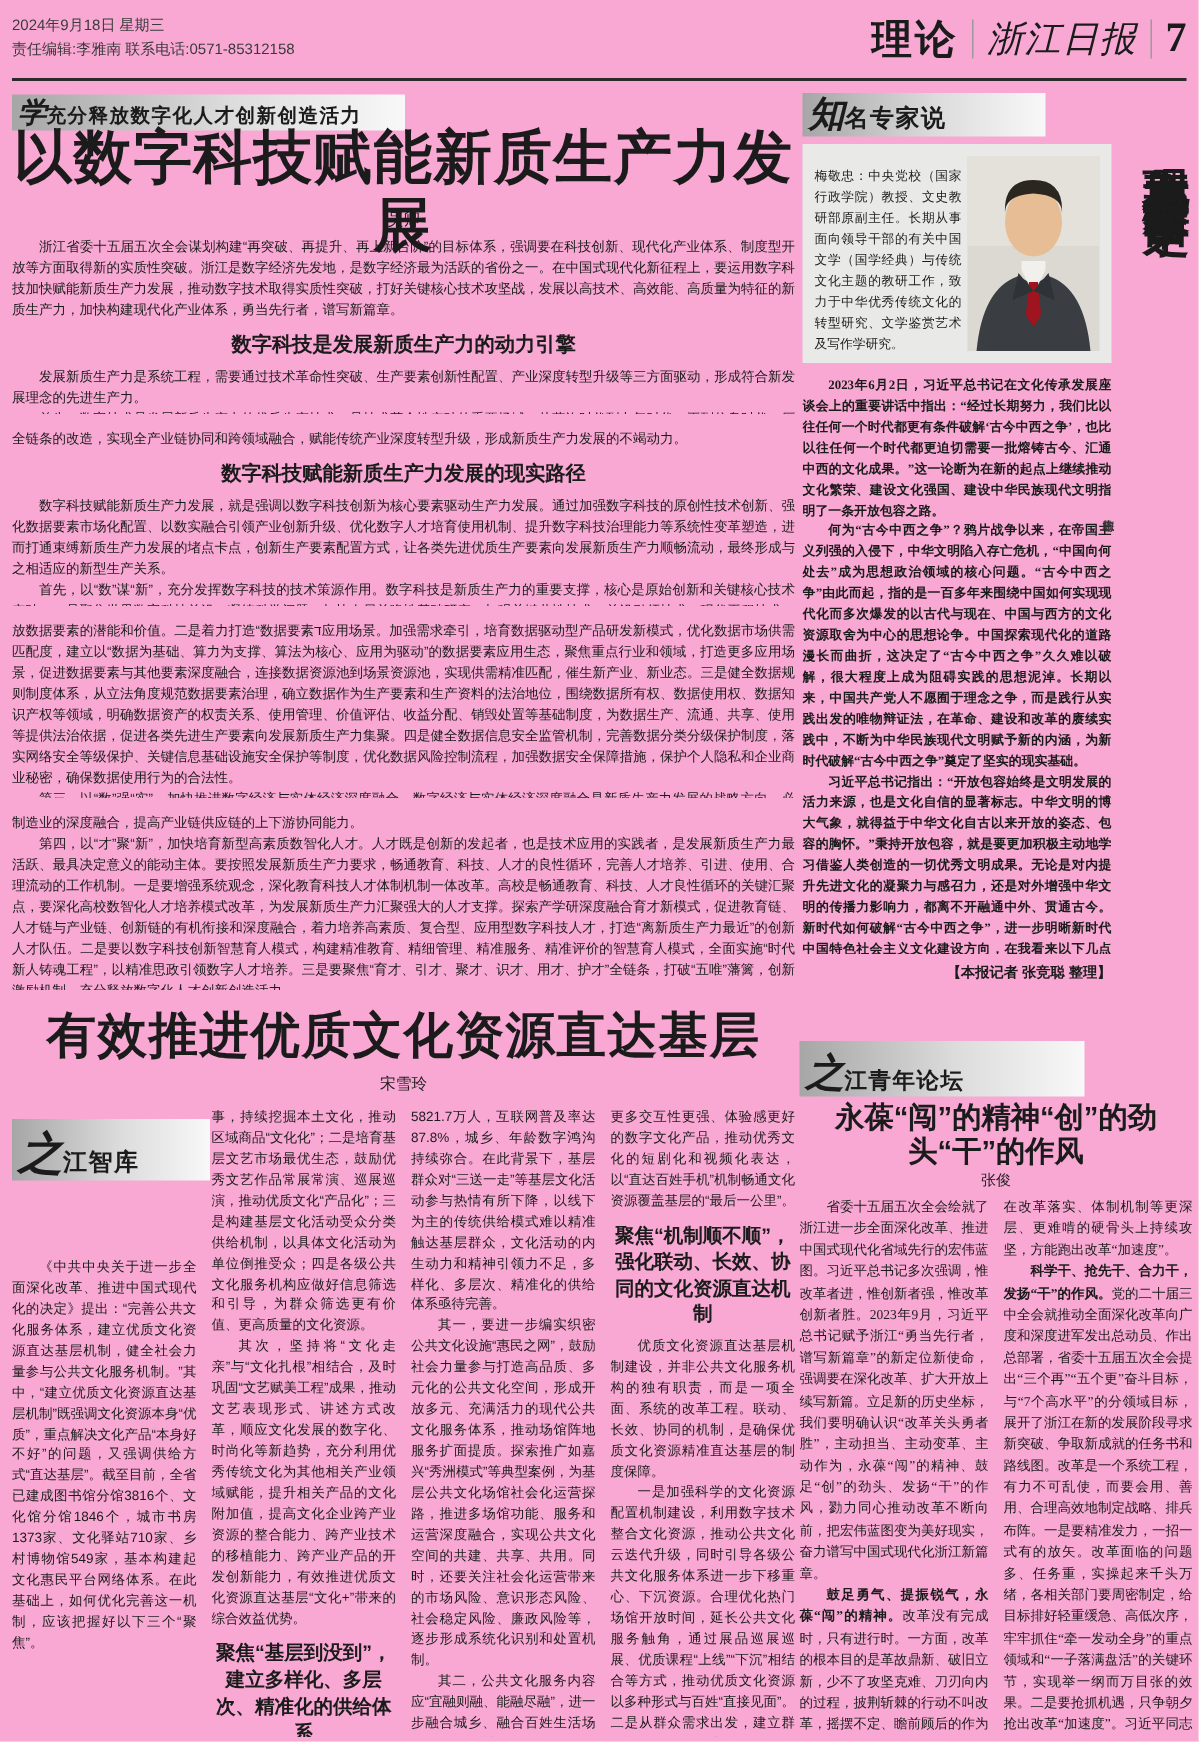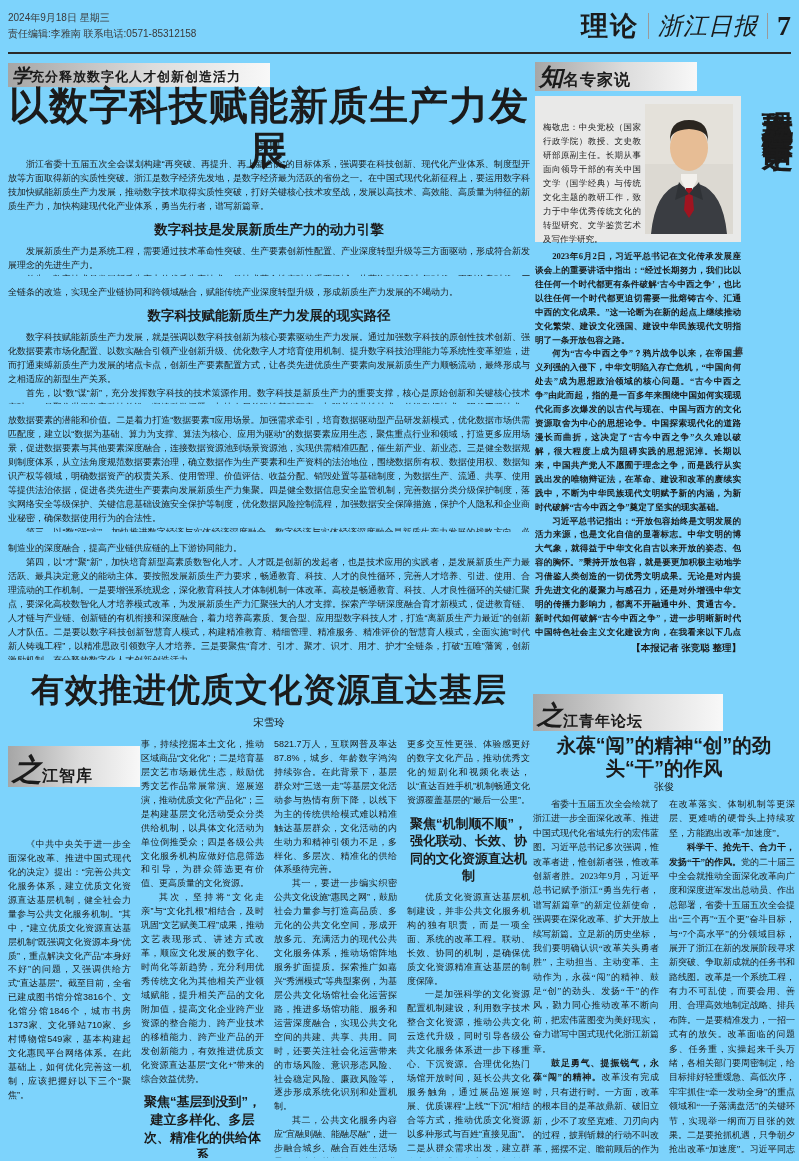--- a/index.html
+++ b/index.html
@@ -1,16 +1,16 @@
 <!DOCTYPE html>
 <html><head>
 <meta charset="utf-8">
 <style>
   html,body{margin:0;padding:0;background:#f3f3f0;}
-  #page{position:relative;width:799px;height:1161px;background:#7dd3fc;overflow:hidden;
+  #page{position:relative;width:799px;height:1161px;background:#f9a8d4;overflow:hidden;
         font-family:"Liberation Sans",sans-serif;color:#1b1b1b;}
   
   .hdr-left{position:absolute;left:8px;top:10px;font-size:10px;color:#3a3a3a;line-height:1.6;}
   .hdr-right{position:absolute;right:8px;top:8px;display:flex;align-items:center;gap:9px;}
   .sec-name{font-family:"Liberation Serif",serif;font-size:27px;font-weight:900;letter-spacing:2px;}
   .masthead{font-family:"Liberation Serif",serif;font-size:24px;font-weight:400;font-style:italic;letter-spacing:1px;}
   .pageno{font-family:"Liberation Serif",serif;font-size:28px;font-weight:700;}
   .vsep{width:1px;height:26px;background:#9a9a9a;}
   .hdr-rule{position:absolute;left:8px;right:8px;top:52px;height:2px;background:#2a2a2a;}
   
@@ -33,21 +33,21 @@
   .main-headline{position:absolute;left:8px;top:84px;width:522px;text-align:center;
                  font-size:39px;font-weight:900;letter-spacing:1px;line-height:1.15;}
   .main-byline{position:absolute;left:8px;top:139px;width:522px;text-align:center;font-size:11px;}
   #main-cols{left:8px;top:158px;width:522px;height:502px;flex-direction:column;}
   
   .expert-label{position:absolute;left:535px;top:62px;width:150px;height:26px;}
   .expert-label .label-first{font-size:24px;}
   .expert-label .label-rest{font-size:16px;}
   .bio-box{position:absolute;left:535px;top:96px;width:206px;height:146px;background:#e9e9e8;
            display:flex;}
-  .bio-text{flex:1;padding:24px 4px 6px 8px;font-size:8.5px;line-height:1.65;text-align:justify;}
+  .bio-text{flex:1;padding:14px 4px 6px 8px;font-size:8.5px;line-height:1.65;text-align:justify;}
   .bio-photo{width:88px;height:130px;margin:8px 8px 8px 0;background:#dfdcd6;flex:none;}
   #expert-body{position:absolute;left:535px;top:250px;width:206px;height:386px;overflow:hidden;font-weight:bold;}
   #expert-body .bp{font-size:8.6px;line-height:1.62;}
   .expert-attrib{position:absolute;left:535px;top:642px;width:206px;text-align:right;
                  font-size:9.5px;font-weight:bold;}
   .vert-headline{position:absolute;right:6px;top:88px;height:540px;
                  writing-mode:vertical-rl;text-orientation:upright;
                  font-size:31px;font-weight:900;letter-spacing:2px;line-height:1;}
   .vert-byline{position:absolute;right:56px;top:340px;writing-mode:vertical-rl;text-orientation:upright;
                font-size:8px;color:#333;}

